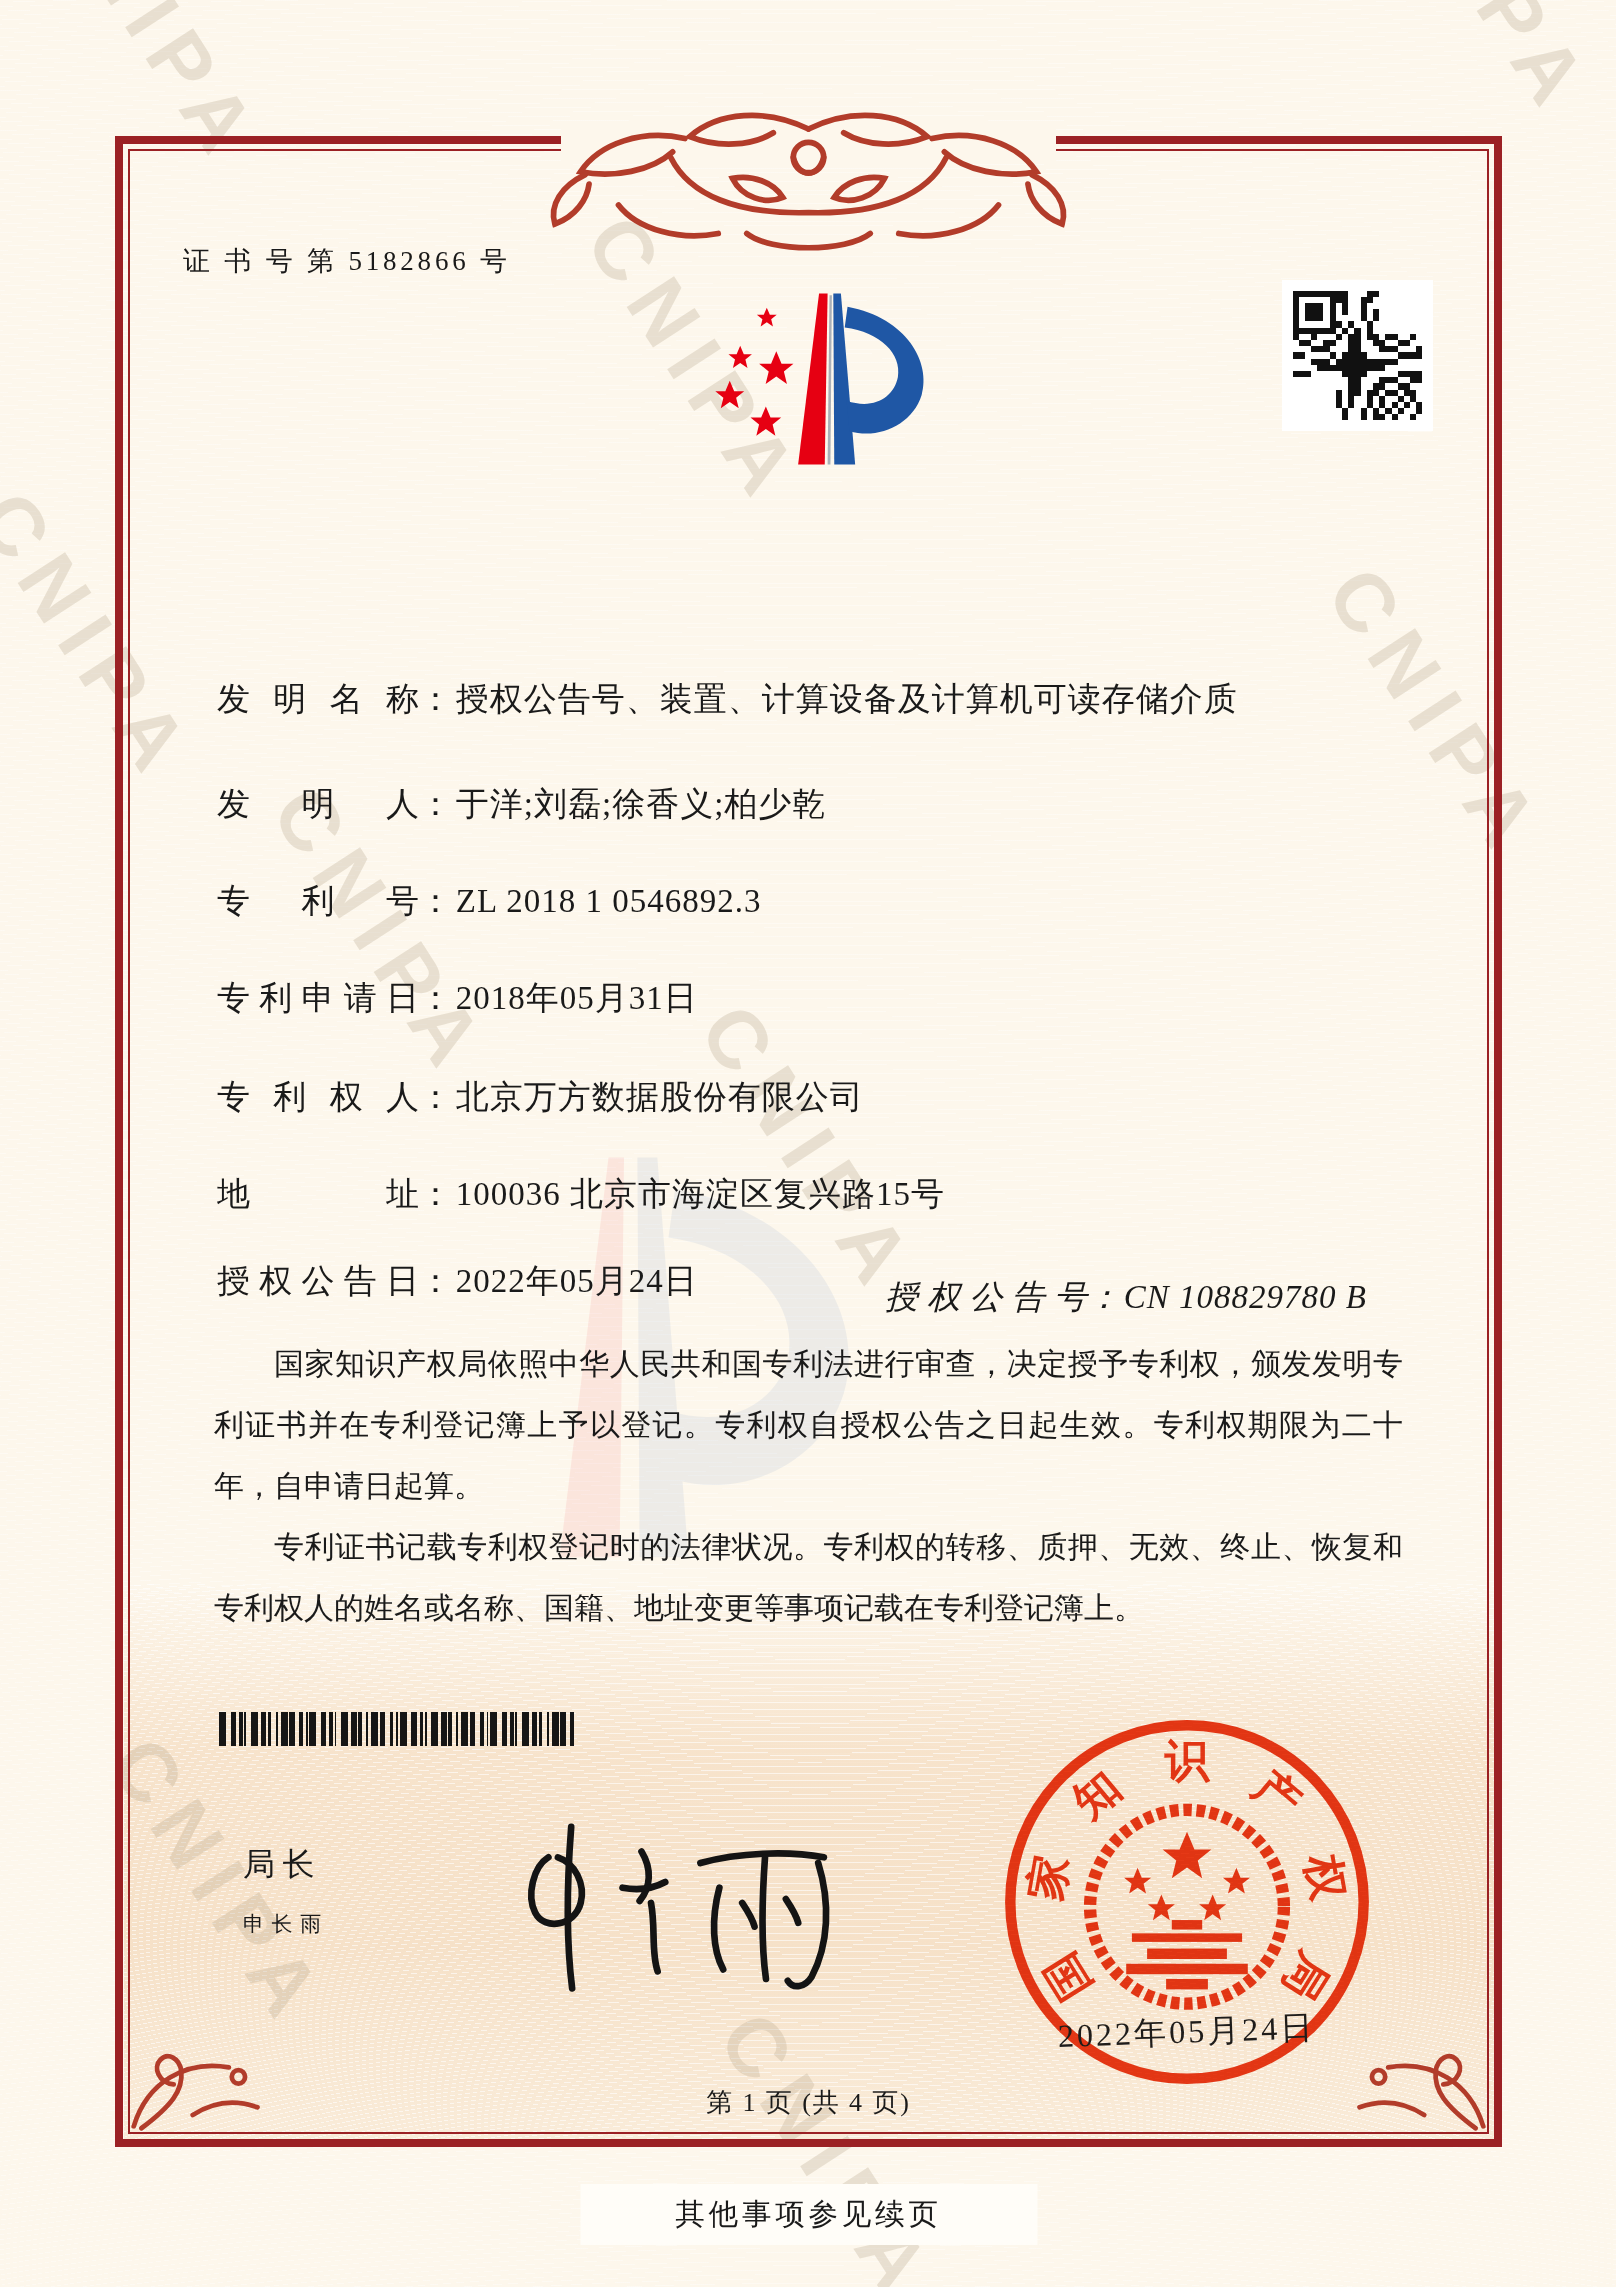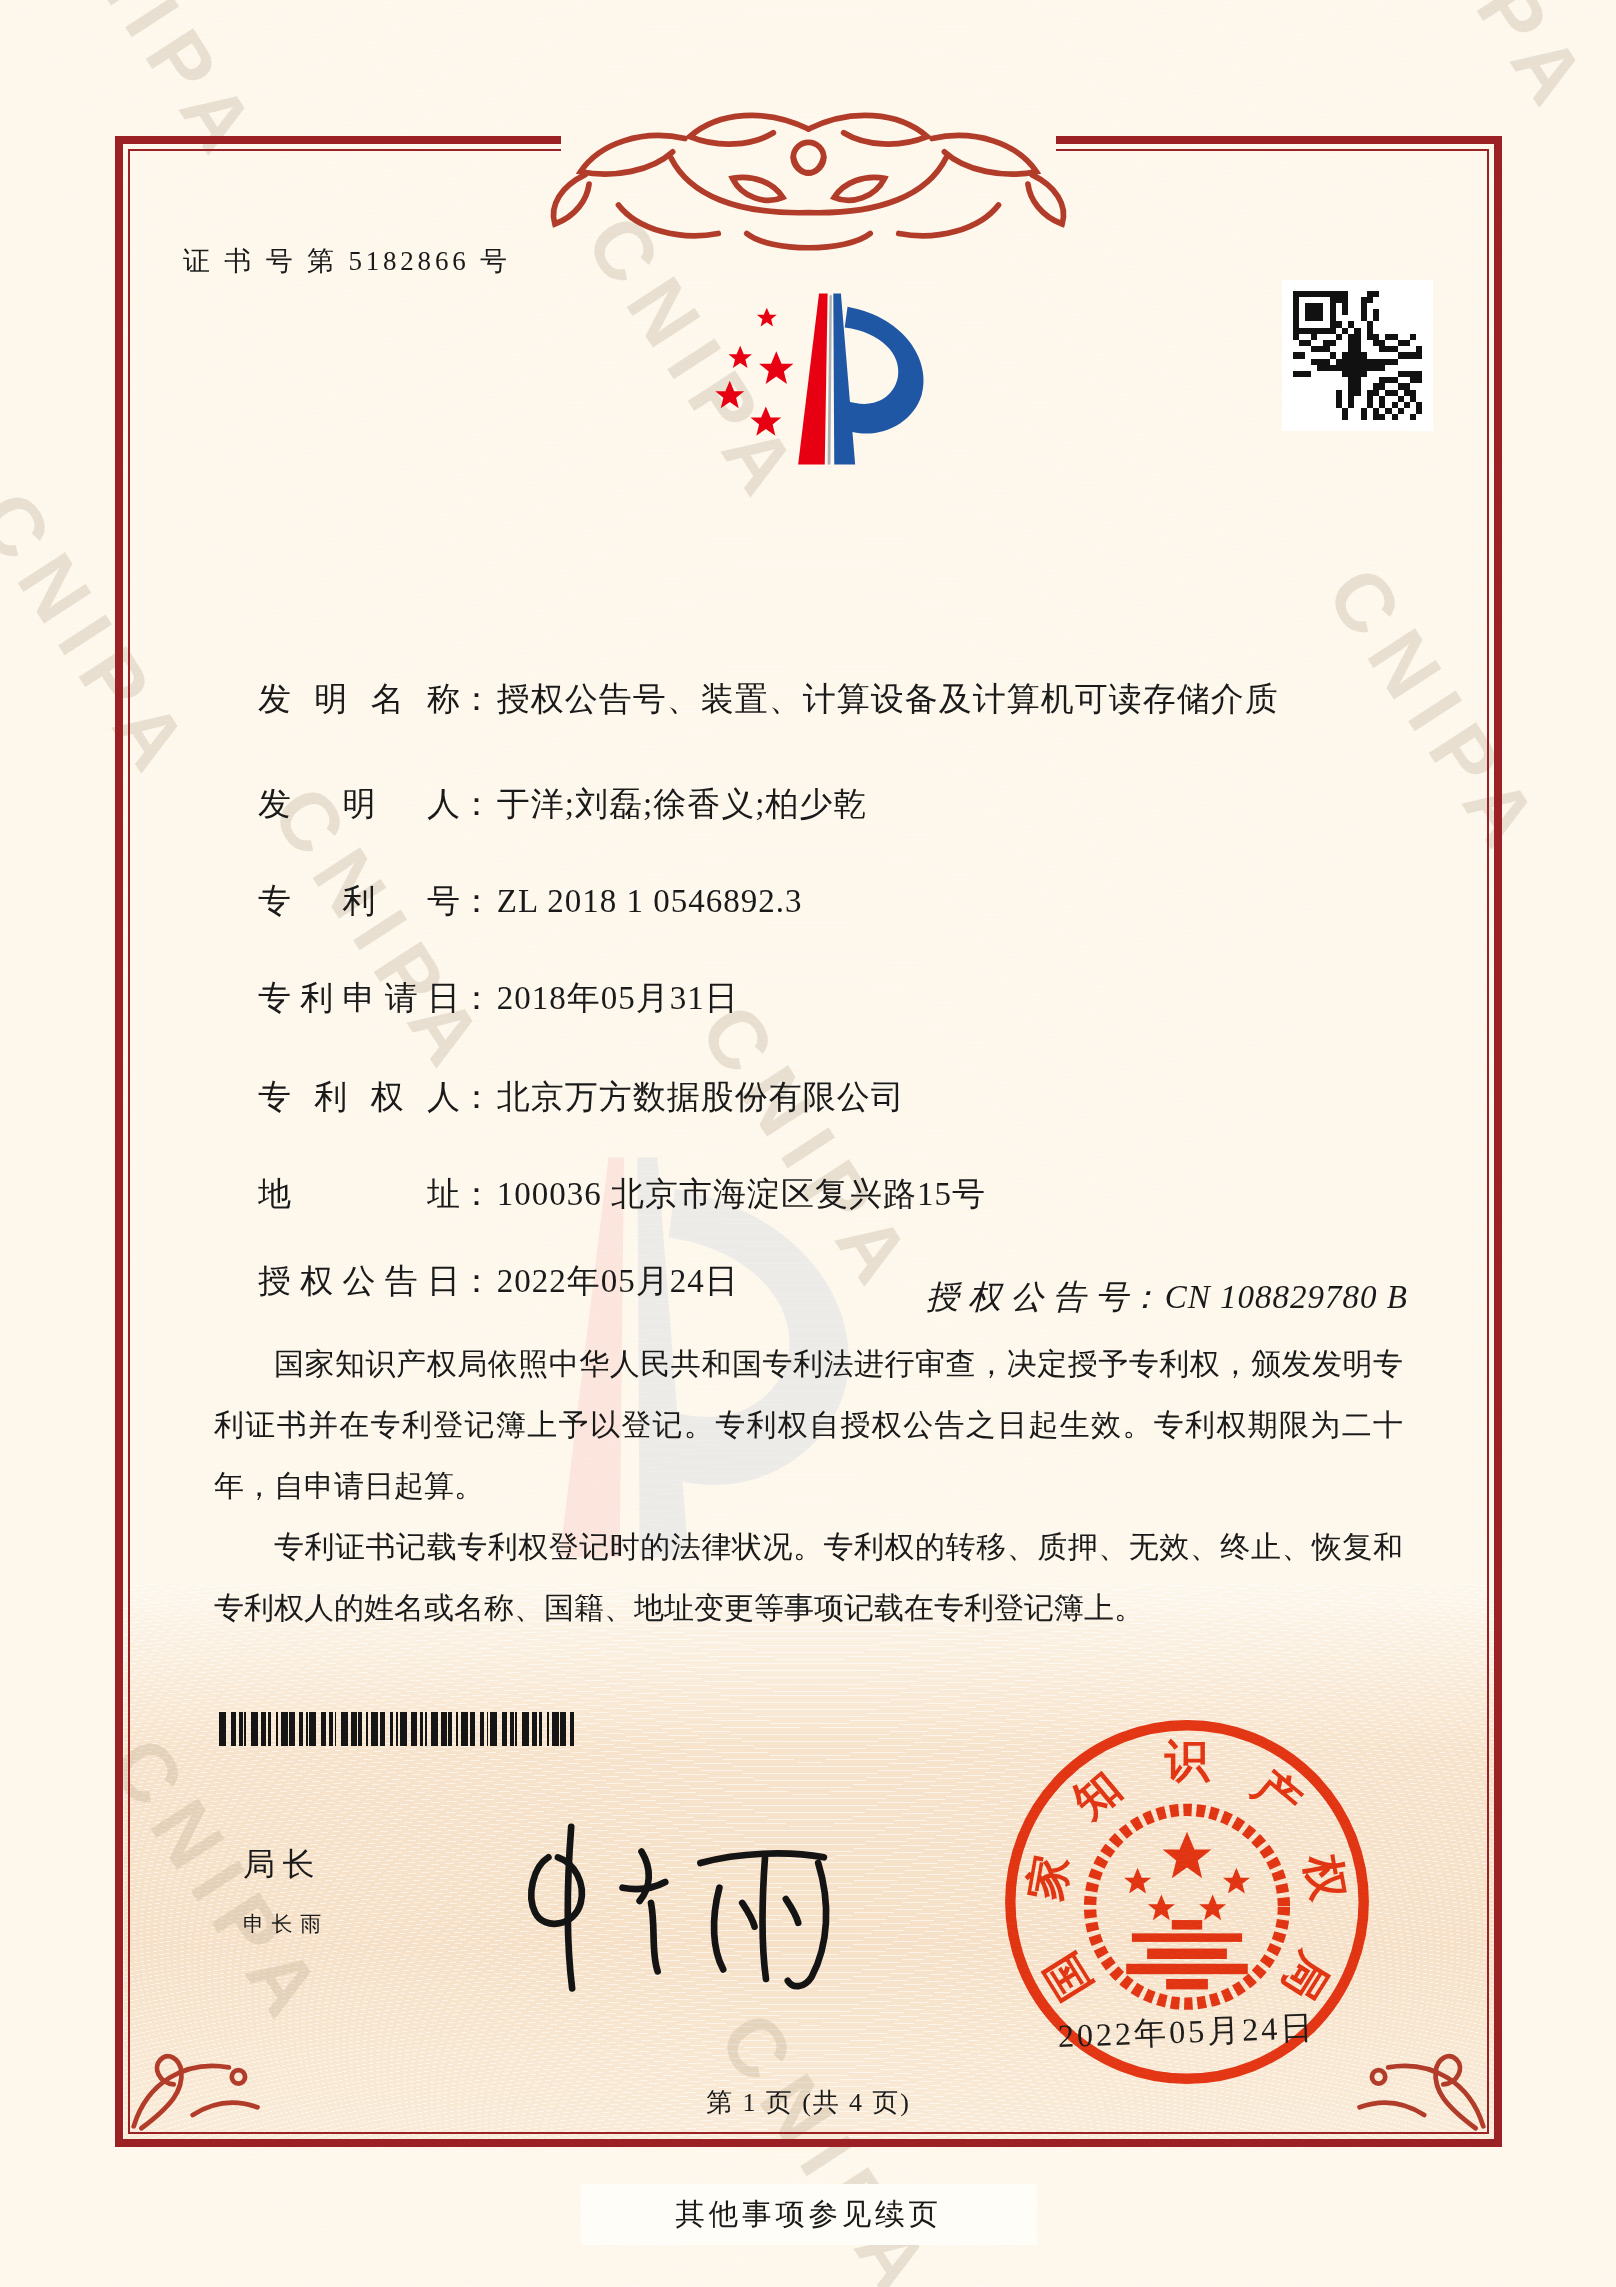--- a/index.html
+++ b/index.html
@@ -47,21 +47,21 @@
     position:absolute;left:1282px;top:280px;background:#fff;padding:10.5px;
     display:grid;grid-template-columns:repeat(21,6.2px);grid-auto-rows:6.2px;
   }
   .qr i{display:block;}
   .qr i.on{background:#111;}
   .title{
     position:absolute;left:0;top:487px;width:100%;text-align:center;
     font-size:60px;font-weight:bold;letter-spacing:.55em;text-indent:.55em;
   }
   .row{position:absolute;left:217px;width:1198px;font-size:33px;white-space:nowrap;}
-  .flabel{display:inline-block;width:202px;text-align:justify;text-align-last:justify;vertical-align:bottom;margin-left:41px;}
+  .flabel{display:inline-block;width:202px;text-align:justify;text-align-last:justify;vertical-align:bottom;}
   .colon{display:inline-block;}
   .fvalue{margin-left:3.8px;letter-spacing:1px;}
   .r1{top:677px;} .r2{top:782px;} .r3{top:879px;} .r4{top:976px;}
   .r5{top:1075px;} .r6{top:1172px;} .r7{top:1259px;}
   .grant2{position:absolute;left:668px;top:16px;font-style:italic;}
   .body-text{
     position:absolute;left:214px;top:1333px;width:1189px;
     font-size:30px;line-height:61px;text-align:justify;
   }
   .body-text p{margin:0;text-indent:2em;}

